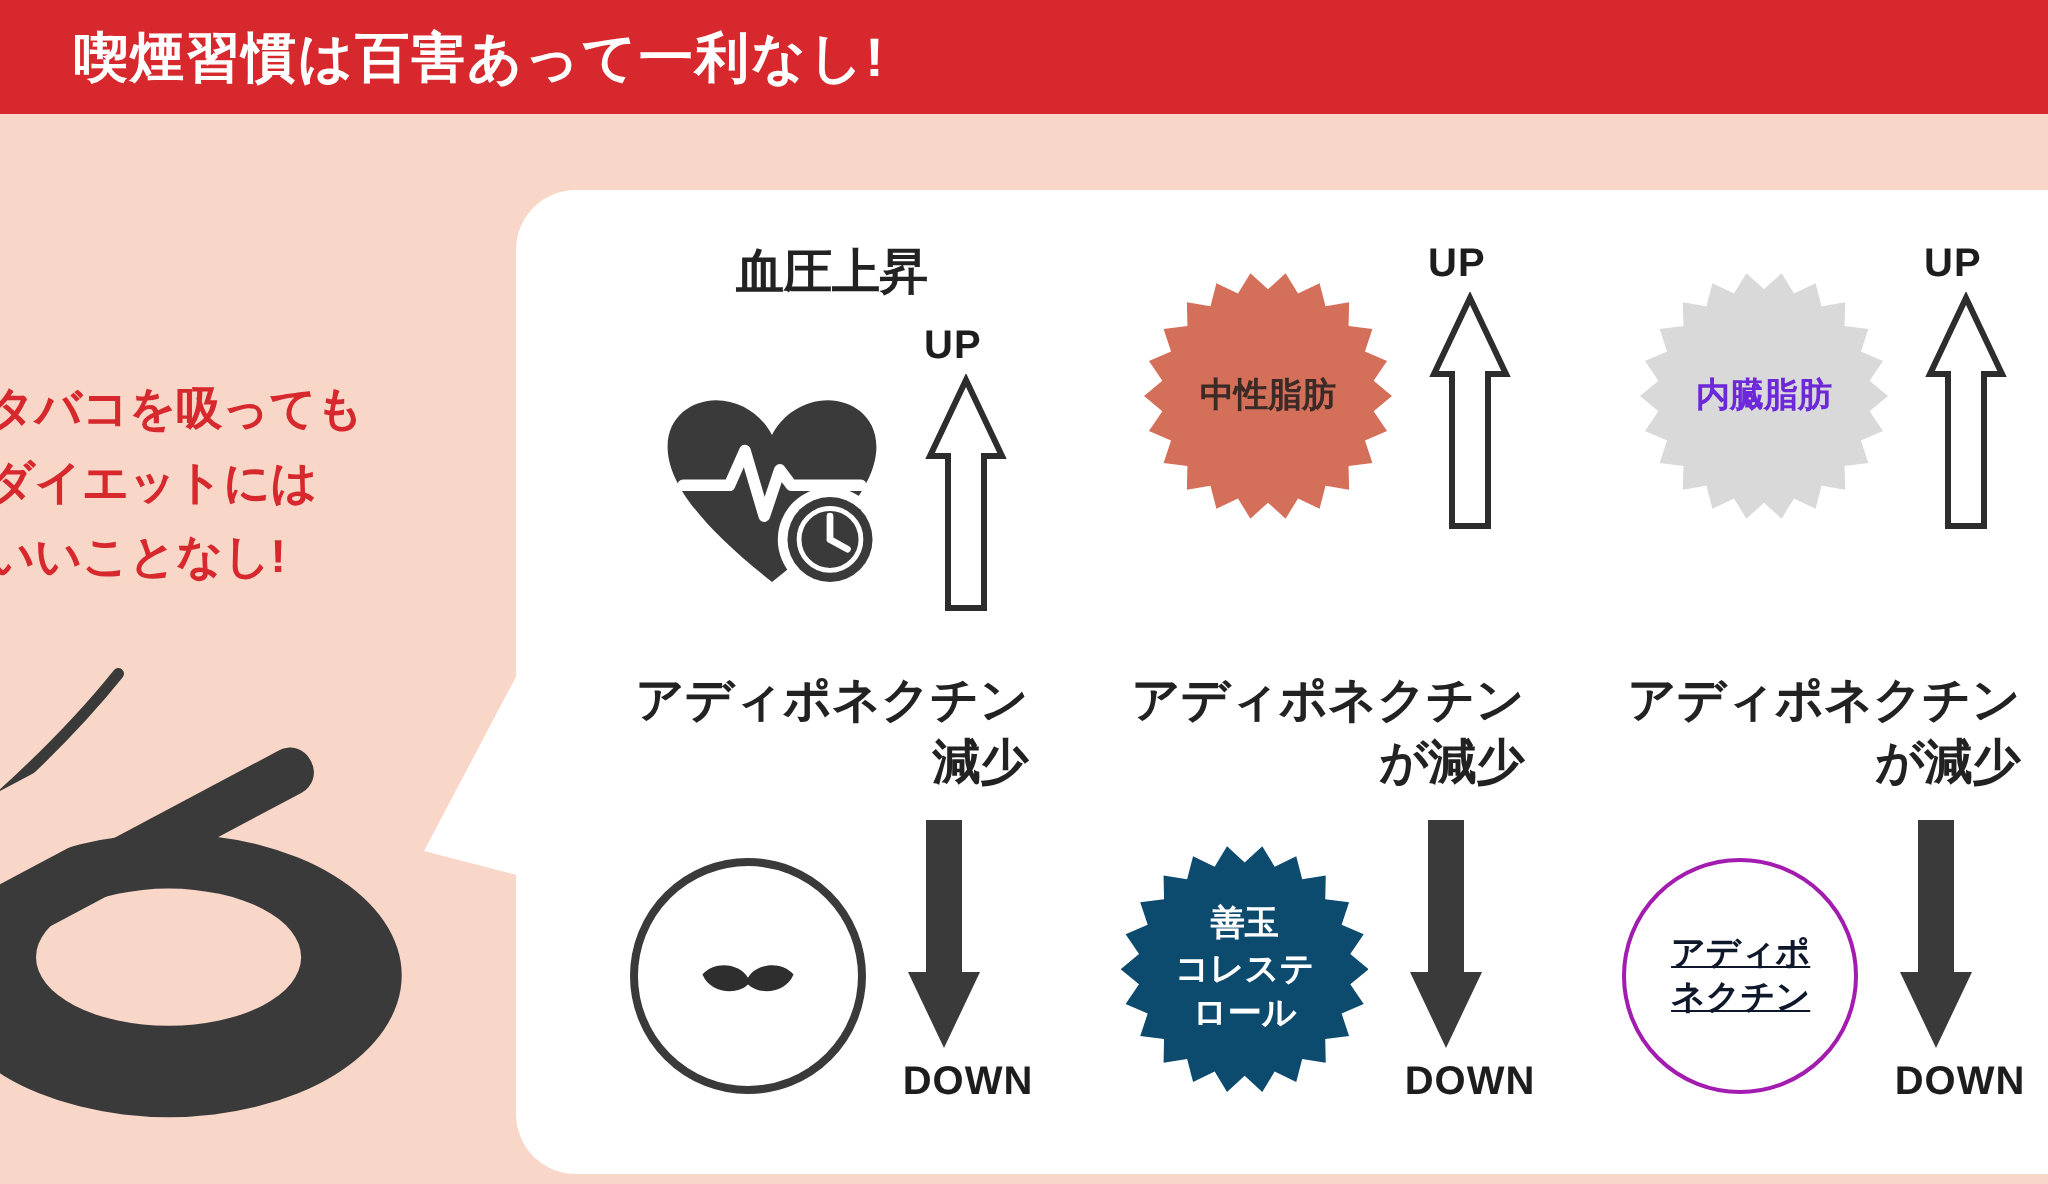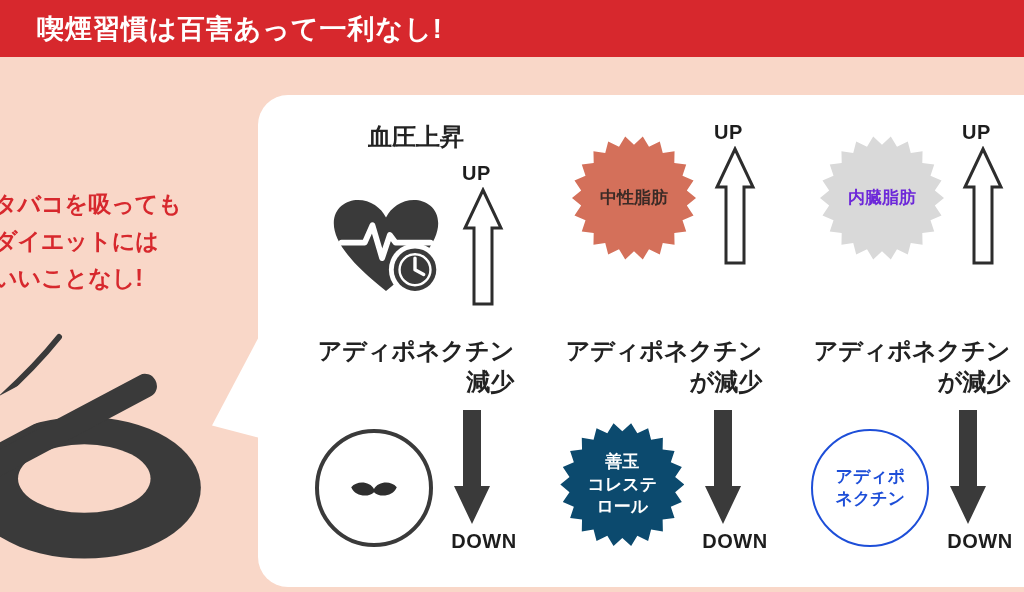--- a/index.html
+++ b/index.html
@@ -58,21 +58,21 @@
   .seal-lightgray { background:#d9d9d9; color:#6d28d9; }
   .seal-midgray { background:#0c4a6e; color:#ffffff; }
   
   .circle {
     width:118px; height:118px; border-radius:50%; background:#fff;
     display:flex; flex-direction:column; align-items:center; justify-content:center;
     text-align:center; font-weight:bold; font-size:17px; line-height:1.25;
     white-space:pre-line; margin-bottom:6px;
   }
   .circle-dark { border:4px solid #3a3a3a; color:#222; }
-  .circle-thin { border:2px solid #1d4ed8; color:#1d4ed8; }
+  .circle-thin { border:2px solid #a21caf; color:#0f172a;text-decoration:underline; }
   .mustache { width:56px; height:20px; margin-top:4px; }
   
   .arrow-wrap { display:flex; flex-direction:column; align-items:flex-start; }
   .arrow-label { font-size:20px; font-weight:bold; color:#1d1d1d; letter-spacing:.5px; }
   .arrow-label.up { margin-bottom:2px; }
   .arrow-label.down { margin-top:2px; }
   .arrow-svg { width:42px; height:120px; display:block; }
   .heart-icon { width:116px; height:104px; margin-bottom:8px; }
 </style>
 </head>

